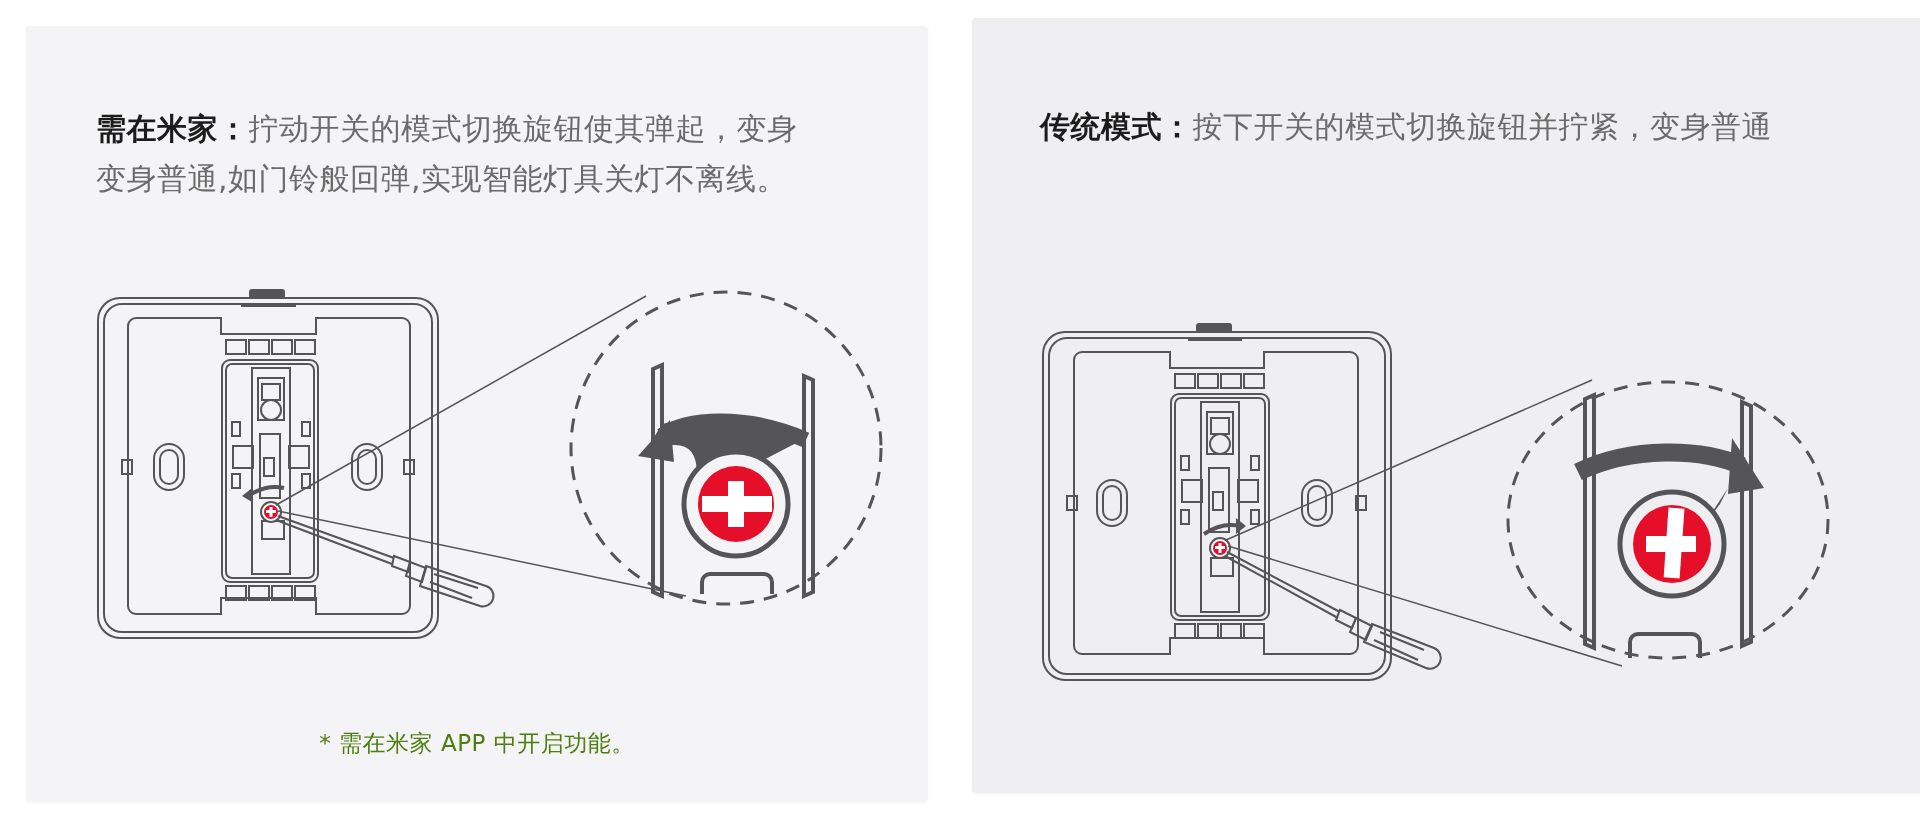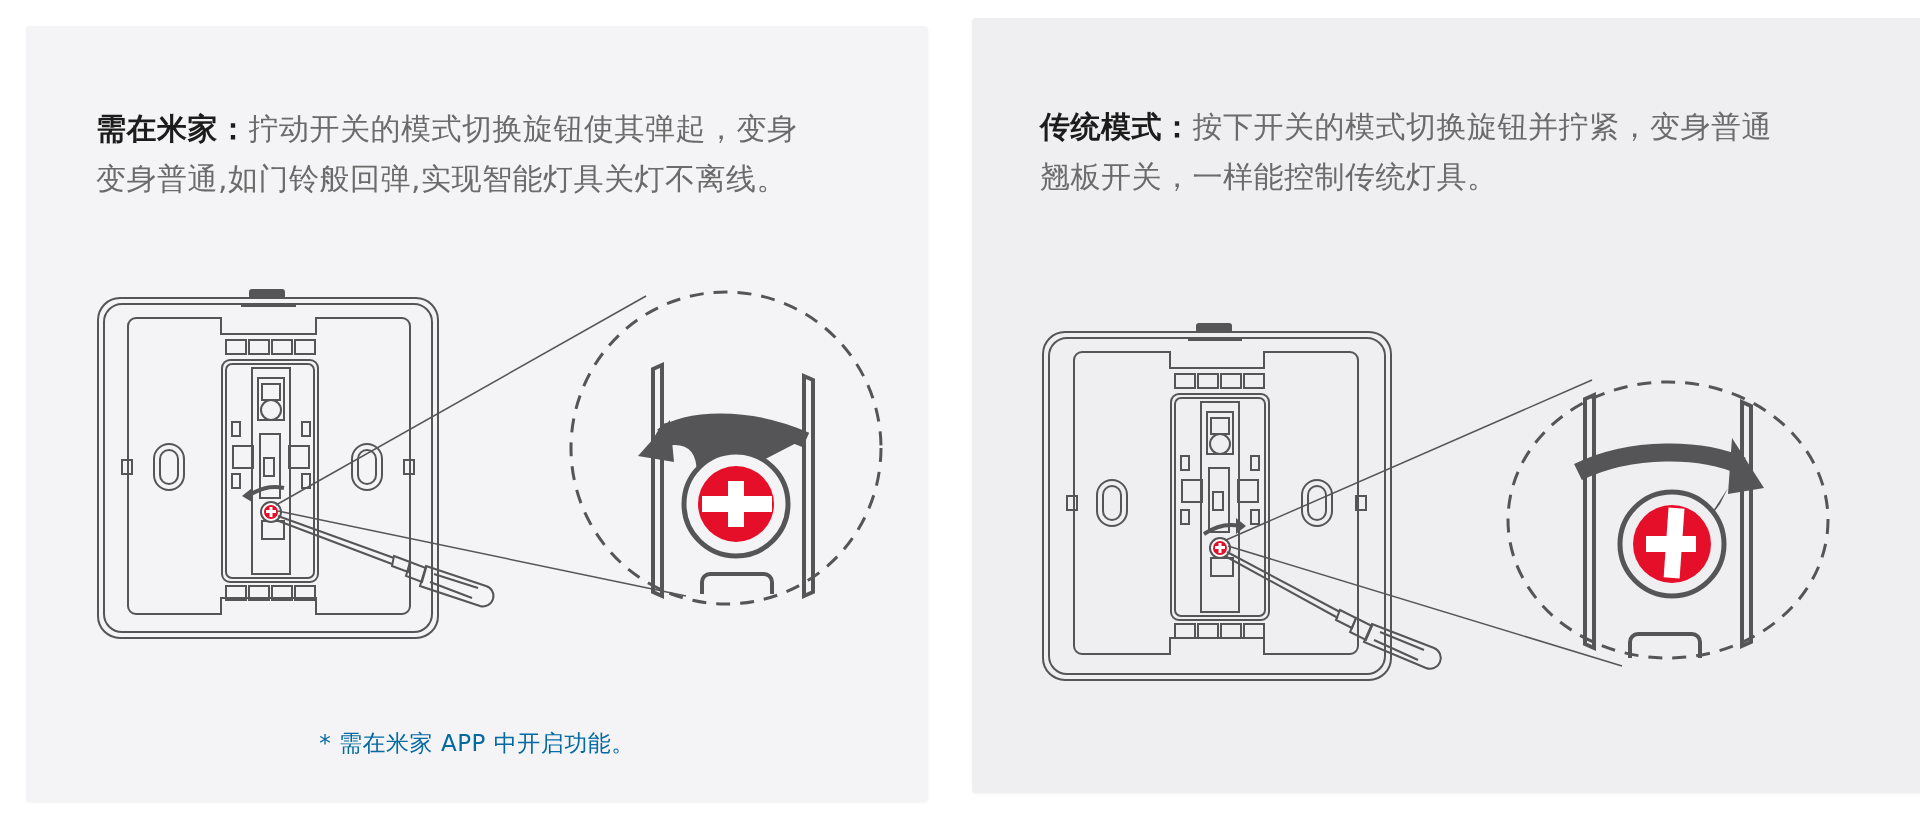--- a/index.html
+++ b/index.html
@@ -14,21 +14,21 @@
   #panel-left { left:26px; top:26px; width:902px; height:776px; background:#f4f4f6; }
   #panel-right { left:972px; top:18px; width:921px; height:775px; background:#efeff1;padding-left:44px; }
   .desc {
     position:absolute; font-size:30px; line-height:50px; color:#6b6b6b; letter-spacing:0.5px;
   }
   .desc .lead { color:#1c1c1c; font-weight:bold; }
   #panel-left .desc { left:70px; top:78px; width:800px; }
   #panel-right .desc { left:68px; top:84px; width:820px; }
   .note {
     position:absolute; left:0; width:100%; text-align:center; top:702px;
-    font-size:23px; color:#0369a1; letter-spacing:0.5px;
+    font-size:23px; color:#4d7c0f; letter-spacing:0.5px;
   }
   svg.illus { position:absolute; left:0; top:0; }
 </style>
 </head>
 <body>
 
 <div class="panel" id="panel-left">
   <div class="desc">
     <span class="lead">需在米家：</span><span>拧动开关的模式切换旋钮使其弹起，变身</span><br>
     <span>变身普通,如门铃般回弹,实现智能灯具关灯不离线。</span>
@@ -118,21 +118,20 @@
     <rect x="676" y="470" width="70" height="16" fill="#ffffff"></rect>
     <rect x="702" y="455" width="16" height="46" fill="#ffffff"></rect>
   </svg>
 
   <div class="note">* 需在米家 APP 中开启功能。</div>
 </div>
 
 <div class="panel" id="panel-right">
   <div class="desc">
     <span class="lead">传统模式：</span><span>按下开关的模式切换旋钮并拧紧，变身普通</span><br>
-    <span>翘板开关，一样能控制传统灯具。</span>
   </div>
 
   <svg class="illus" width="921" height="775" viewBox="0 0 921 775">
     <g fill="none" stroke="#555558" stroke-width="2">
       <rect x="71" y="314" width="348" height="348" rx="22"></rect>
       <rect x="77" y="320" width="336" height="336" rx="18"></rect>
       <rect x="225" y="306" width="34" height="8" rx="2" fill="#555558"></rect>
       <line x1="216" y1="322" x2="270" y2="322"></line>
       <path d="M110 334 H198 V350 H292 V334 H378 a8 8 0 0 1 8 8 V628 a8 8 0 0 1 -8 8 H292 V620 H198 V636 H110 a8 8 0 0 1 -8 -8 V342 a8 8 0 0 1 8 -8 Z"></path>
       <rect x="203" y="356" width="20" height="14"></rect>

